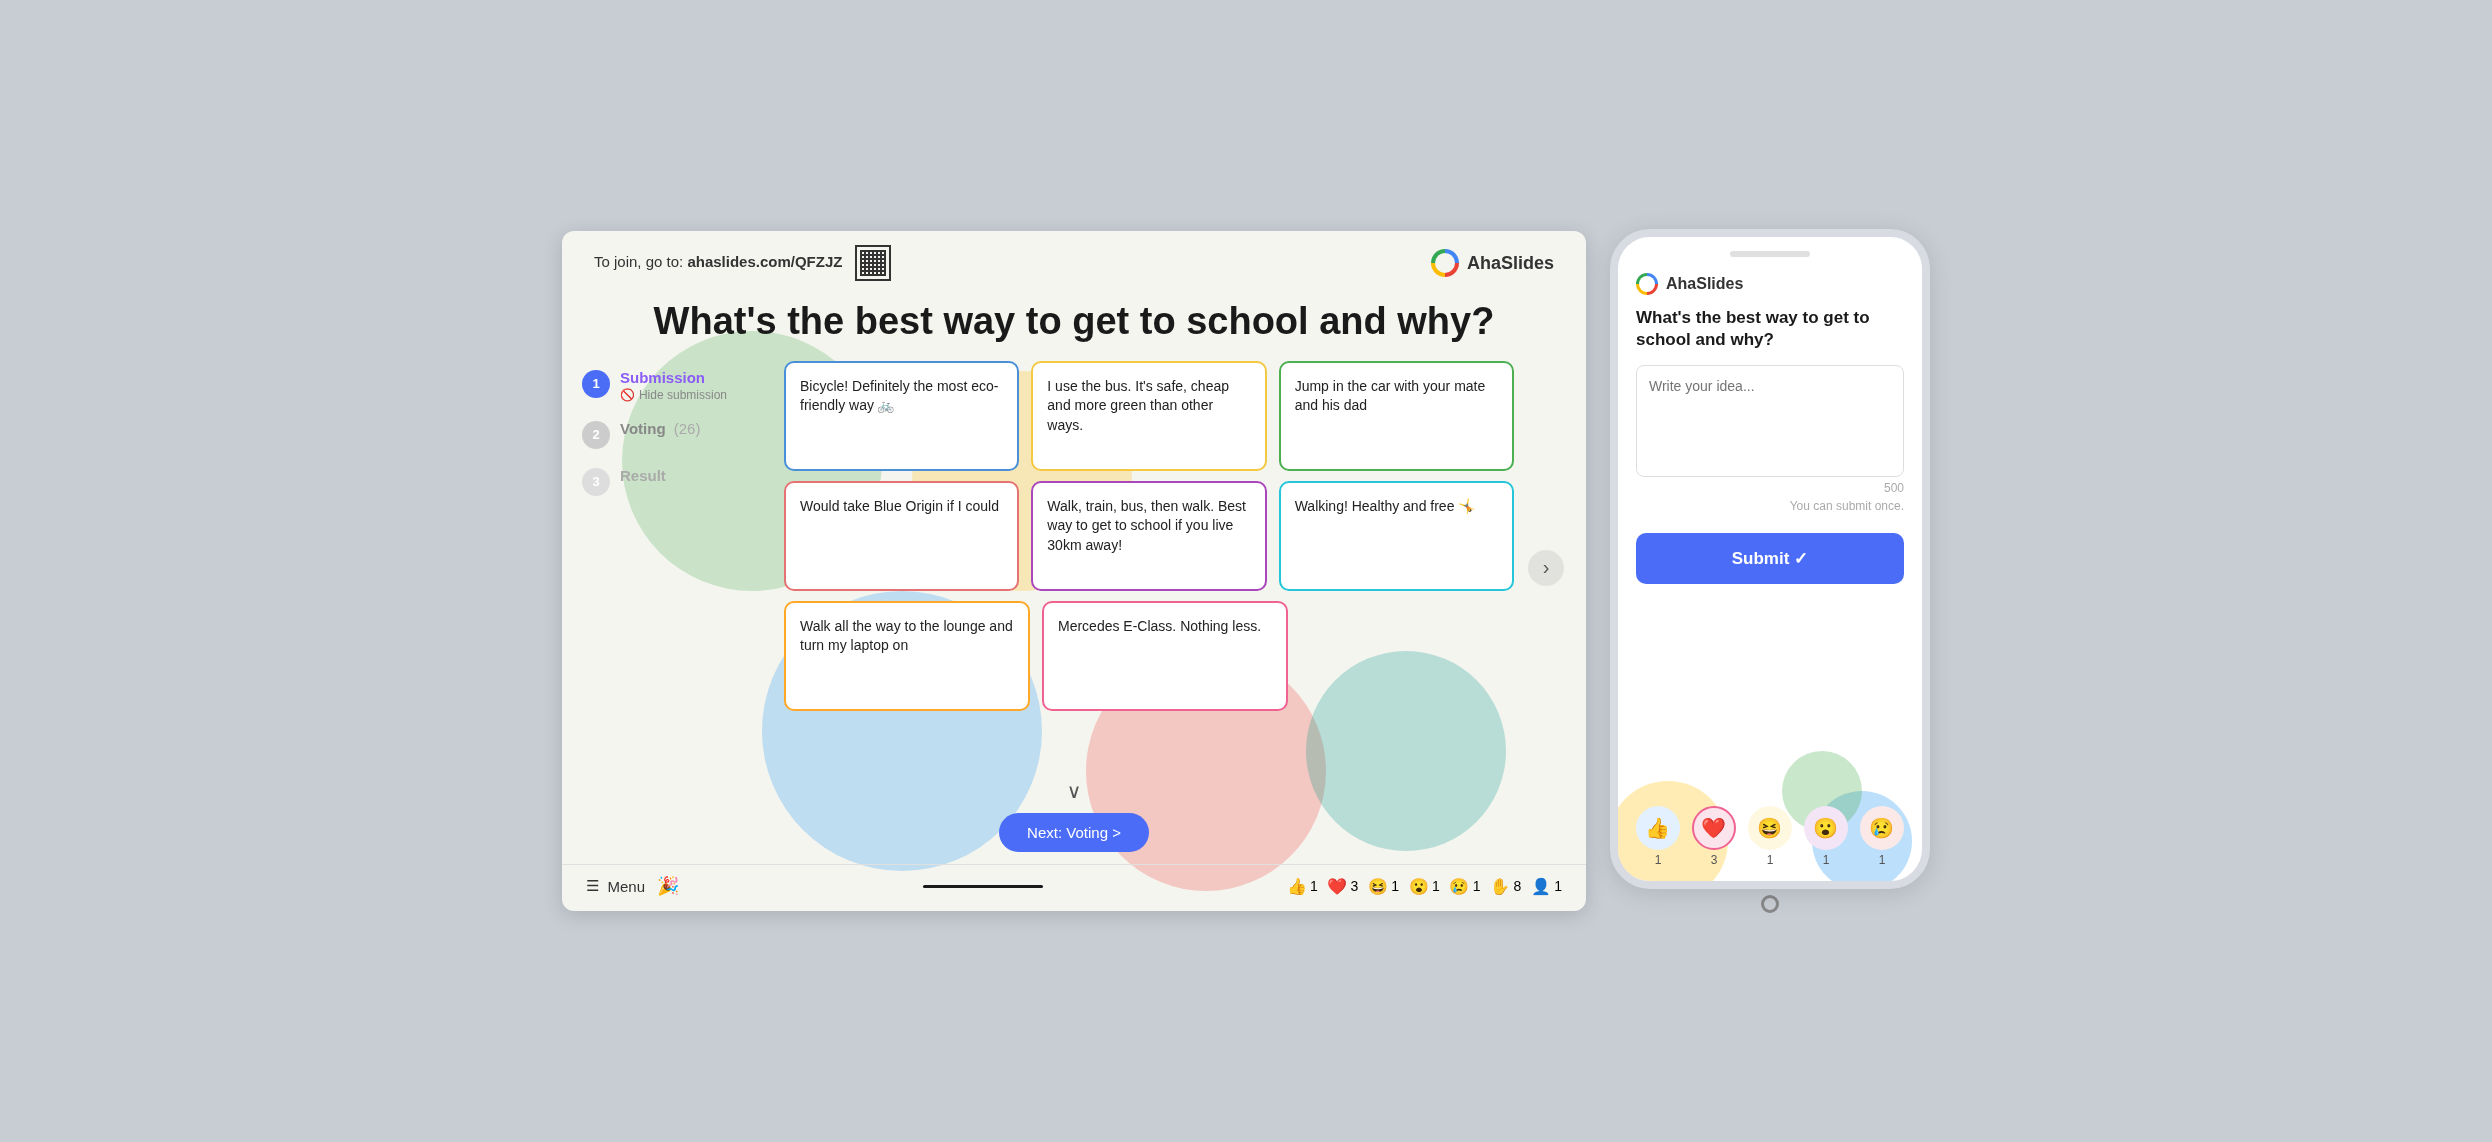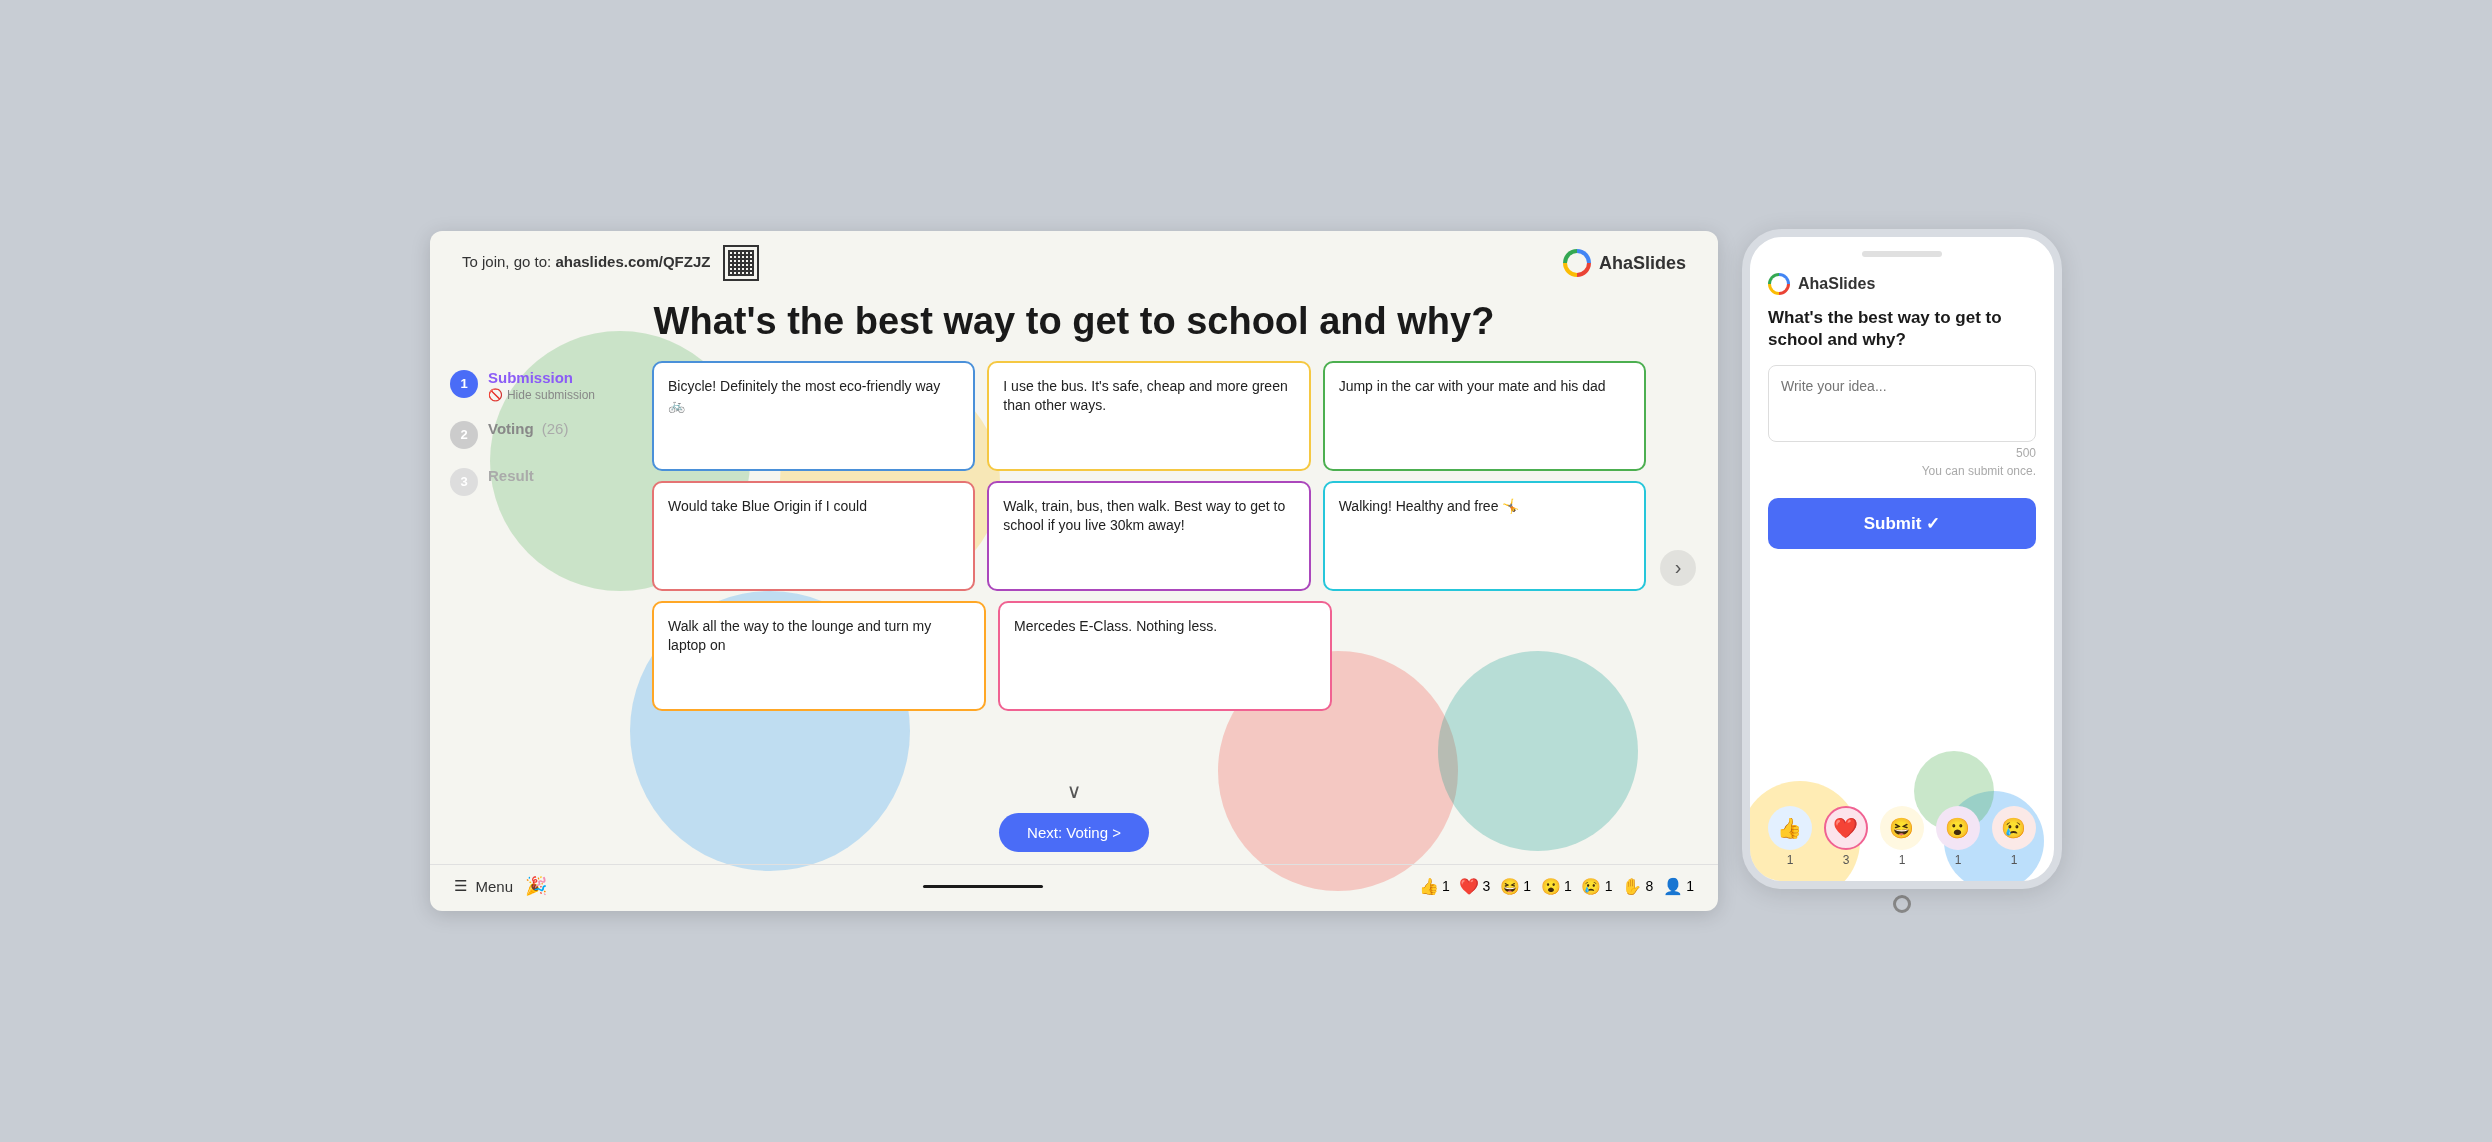--- a/index.html
+++ b/index.html
@@ -11,21 +11,21 @@
       min-height: 100vh;
       font-family: -apple-system, BlinkMacSystemFont, 'Segoe UI', sans-serif;
       gap: 24px;
       padding: 20px;
     }
 
     
     .slide-panel {
       background: #f5f5f0;
       border-radius: 12px;
-      width: 1288px;
+      width: 1024px;
       min-height: 680px;
       position: relative;
       overflow: hidden;
       box-shadow: 0 4px 20px rgba(0,0,0,0.15);
       display: flex;
       flex-direction: column;
     }
 
     
     .blob {
@@ -358,21 +358,21 @@
     }
 
     .phone-textarea {
       width: 100%;
       border: 1.5px solid #ddd;
       border-radius: 8px;
       padding: 12px;
       font-size: 14px;
       color: #aaa;
       resize: none;
-      height: 77px;
+      height: 112px;
       font-family: inherit;
       outline: none;
     }
     .phone-char-count {
       text-align: right;
       font-size: 12px;
       color: #aaa;
       margin-top: 4px;
       margin-bottom: 4px;
     }

